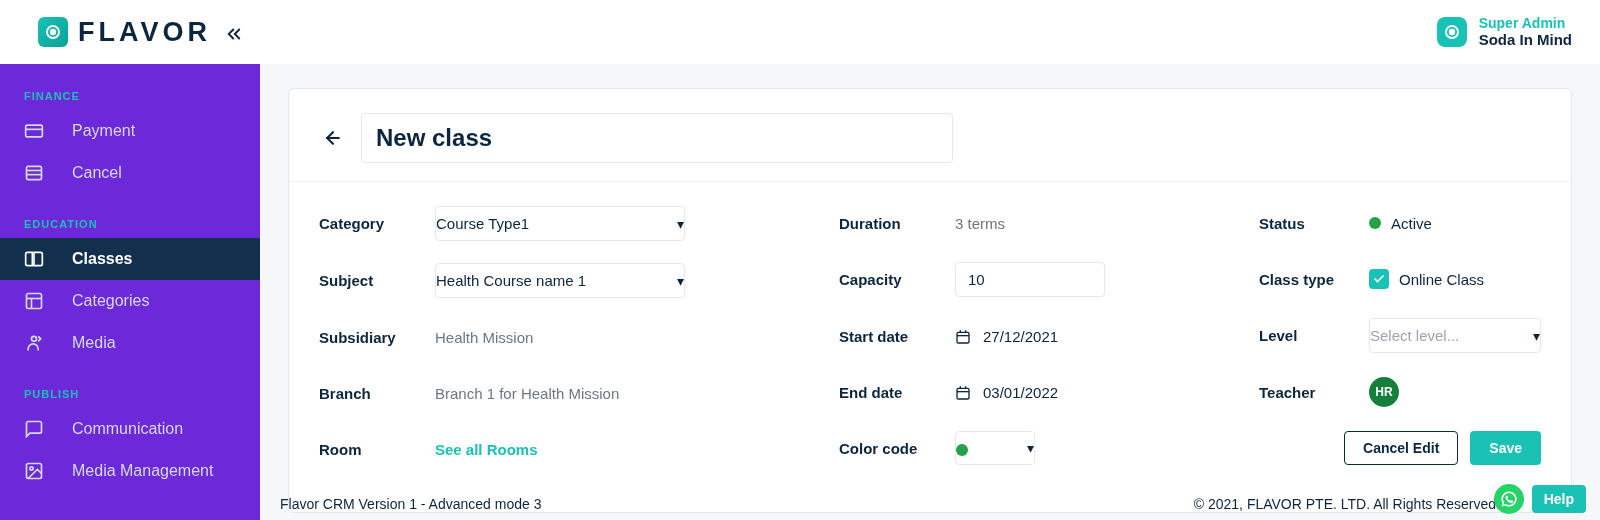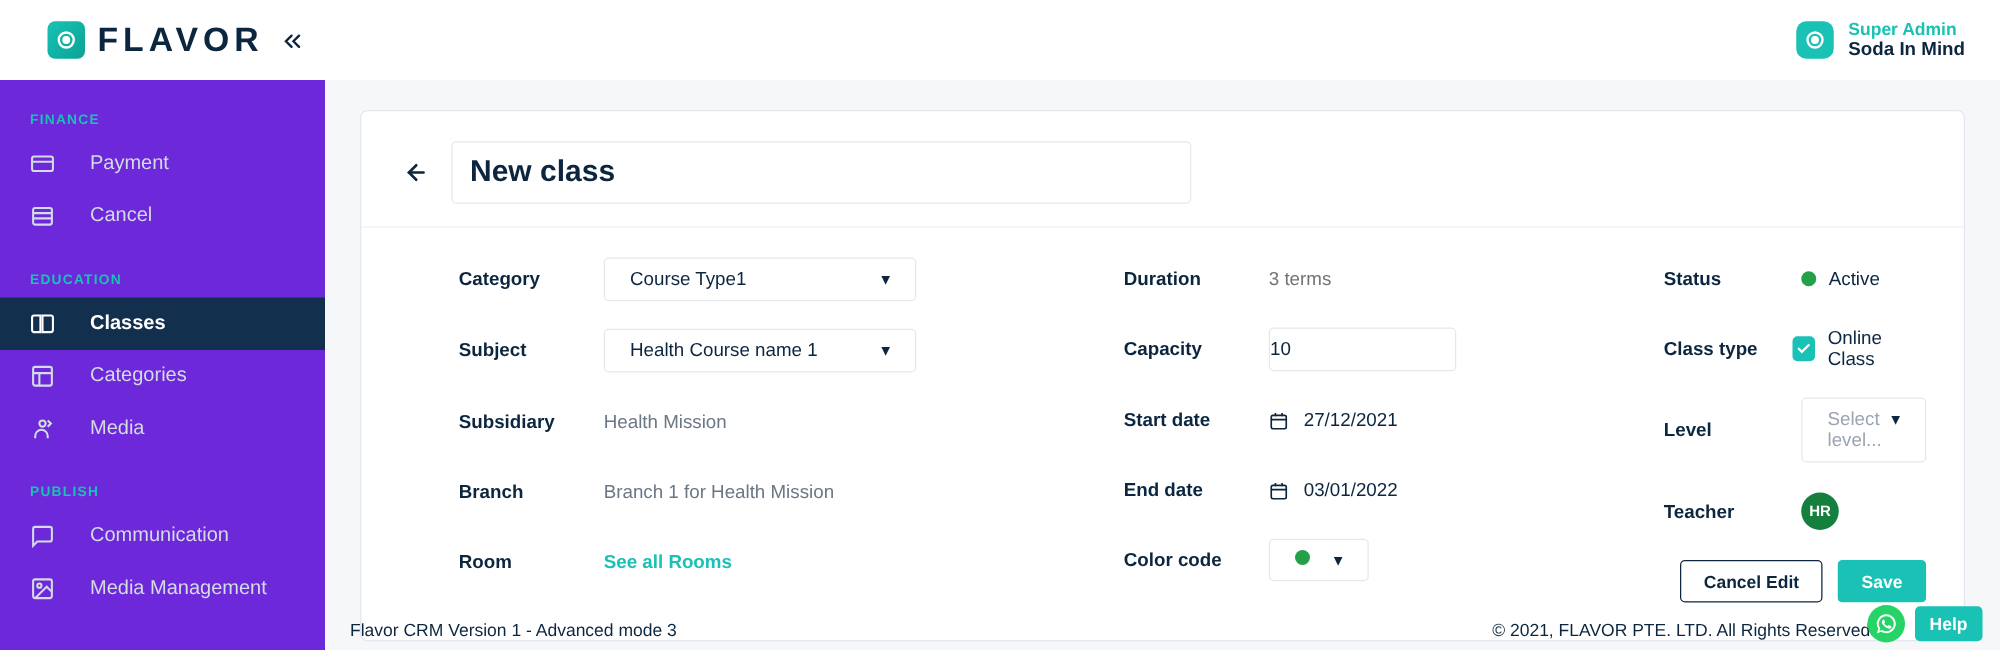--- a/index.html
+++ b/index.html
@@ -139,22 +139,21 @@
       white-space: nowrap;
     }
     .divider {
       height: 1px;
       background: #eef1f5;
       margin: 18px -30px 24px -30px;
     }
     .cols {
       display: grid;
       grid-template-columns: 500px 400px 1fr;
-      gap: 32px;
-      margin-left: 48px;
+      gap: 20px;
     }
     .row {
       display: flex;
       align-items: center;
       margin-bottom: 22px;
       min-height: 34px;
     }
     .row .lbl {
       width: 116px;
       font-weight: 700;
@@ -167,35 +166,35 @@
     }
     .row .val-link {
       color: #19c2b5;
       font-weight: 600;
       font-size: 15px;
       cursor: pointer;
     }
     .select-box {
       border: 1px solid #e4e8ee;
       border-radius: 4px;
-      padding: 8px 20px;
-      display: flex;
-      align-items: flex-start;
+      padding: 8px 0;
+      display: flex;
+      align-items: flex-end;
       justify-content: space-between;
       width: 250px;
       background: #fff;
       font-size: 15px;
       color: #0c263f;
       cursor: pointer;
     }
     .select-box.small { width: 80px; }
     .input-box {
       border: 1px solid #e4e8ee;
       border-radius: 4px;
-      padding: 8px 0;
+      padding: 8px 12px;
       width: 150px;
       font-size: 15px;
       color: #0c263f;
       background: #fff;
     }
     .chev { color: #0c263f; font-size: 14px; }
     .date-val {
       display: flex;
       align-items: flex-end;
       gap: 12px;

